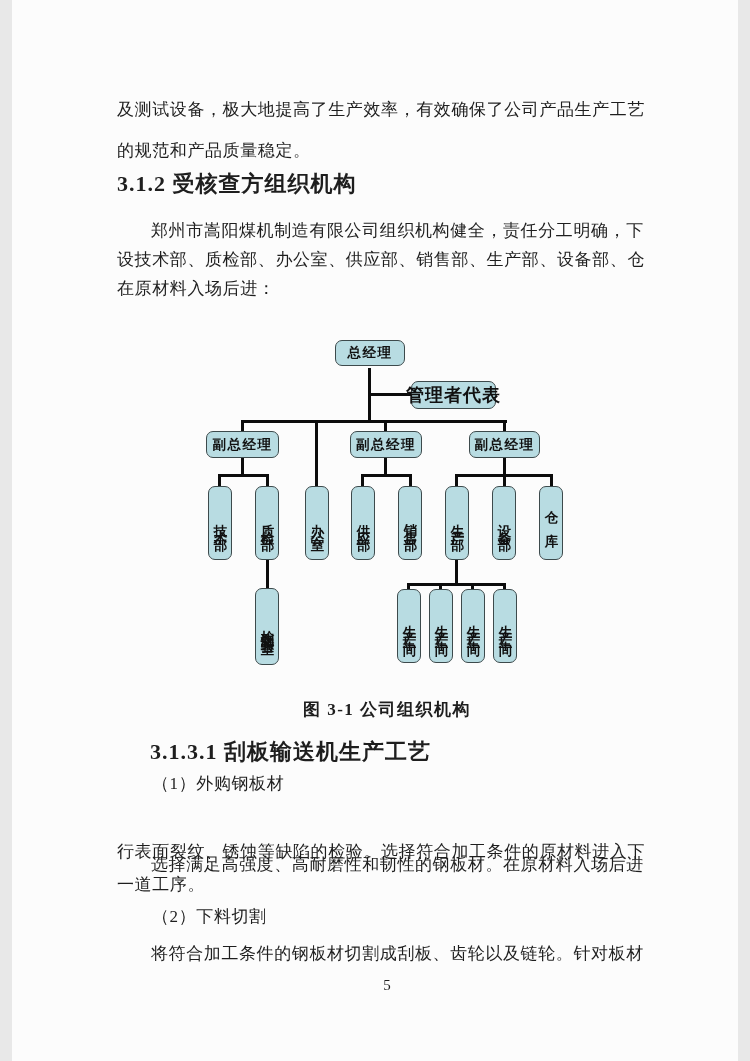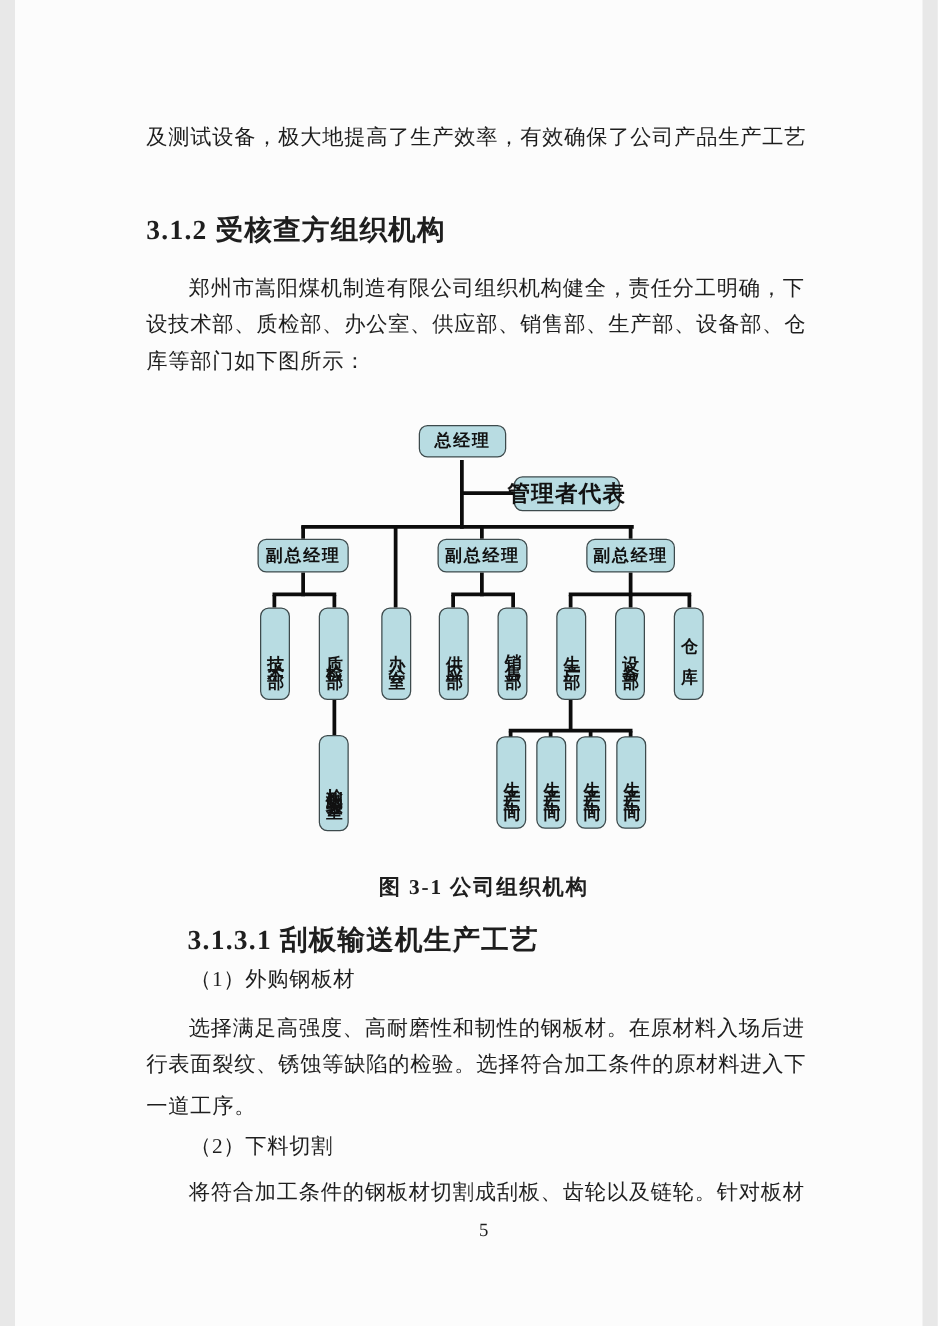--- a/index.html
+++ b/index.html
@@ -52,25 +52,26 @@
     position:absolute;left:0;width:750px;text-align:center;
     font-size:15px;
   }
 </style>
 </head>
 <body>
 
 <div id="page">
 
   <div class="tline" style="top:100px">及测试设备，极大地提高了生产效率，有效确保了公司产品生产工艺</div>
+  <div class="tline" style="top:141px">的规范和产品质量稳定。</div>
 
   <div class="tline hd" style="top:171px">3.1.2 受核查方组织机构</div>
   <div class="tline ind" style="top:221px">郑州市嵩阳煤机制造有限公司组织机构健全，责任分工明确，下</div>
   <div class="tline" style="top:250px">设技术部、质检部、办公室、供应部、销售部、生产部、设备部、仓</div>
-  <div class="tline" style="top:279px">库等部门如下图所示：</div>
+  <div class="tline" style="top:279px">在原材料入场后进：</div>
 
   <div>
 
     <div class="cline" style="left:356px;top:368px;width:3px;height:55px"></div>
     <div class="cline" style="left:357px;top:393px;width:44px;height:3px"></div>
     <div class="cline" style="left:229px;top:420px;width:266px;height:3px"></div>
     <div class="cline" style="left:229px;top:421px;width:3px;height:10px"></div>
     <div class="cline" style="left:372px;top:421px;width:3px;height:10px"></div>
     <div class="cline" style="left:491px;top:421px;width:3px;height:10px"></div>
     <div class="cline" style="left:303px;top:421px;width:3px;height:65px"></div>
@@ -121,21 +122,21 @@
     <div class="obox vbox v4" style="left:417px;top:589px;width:24px;height:74px">生产车间</div>
     <div class="obox vbox v4" style="left:449px;top:589px;width:24px;height:74px">生产车间</div>
     <div class="obox vbox v4" style="left:481px;top:589px;width:24px;height:74px">生产车间</div>
 
     <div class="caption" style="top:698px">图 3-1 公司组织机构</div>
   </div>
 
   <div class="tline hd" style="top:739px;left:138px">3.1.3.1 刮板输送机生产工艺</div>
   <div class="tline item" style="top:774px">（1）外购钢板材</div>
 
-  <div class="tline ind" style="top:813px">选择满足高强度、高耐磨性和韧性的钢板材。在原材料入场后进</div>
+  <div class="tline ind" style="top:855px">选择满足高强度、高耐磨性和韧性的钢板材。在原材料入场后进</div>
   <div class="tline" style="top:875px">一道工序。</div>
   <div class="tline" style="top:842px">行表面裂纹、锈蚀等缺陷的检验。选择符合加工条件的原材料进入下</div>
 
   <div class="tline item" style="top:907px">（2）下料切割</div>
   <div class="tline ind" style="top:944px">将符合加工条件的钢板材切割成刮板、齿轮以及链轮。针对板材</div>
 
   <div class="pageno" style="top:977px">5</div>
 
 </div>
 

